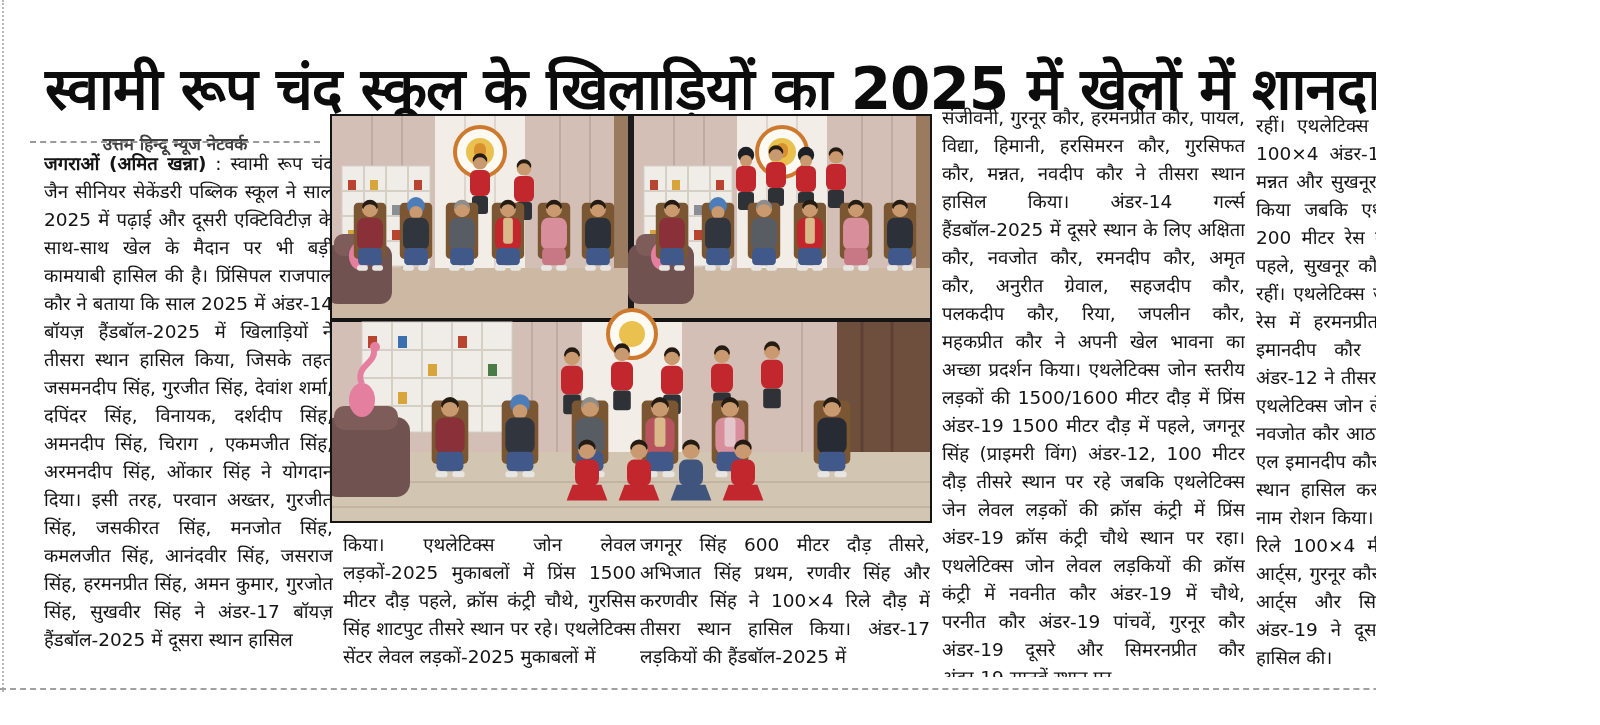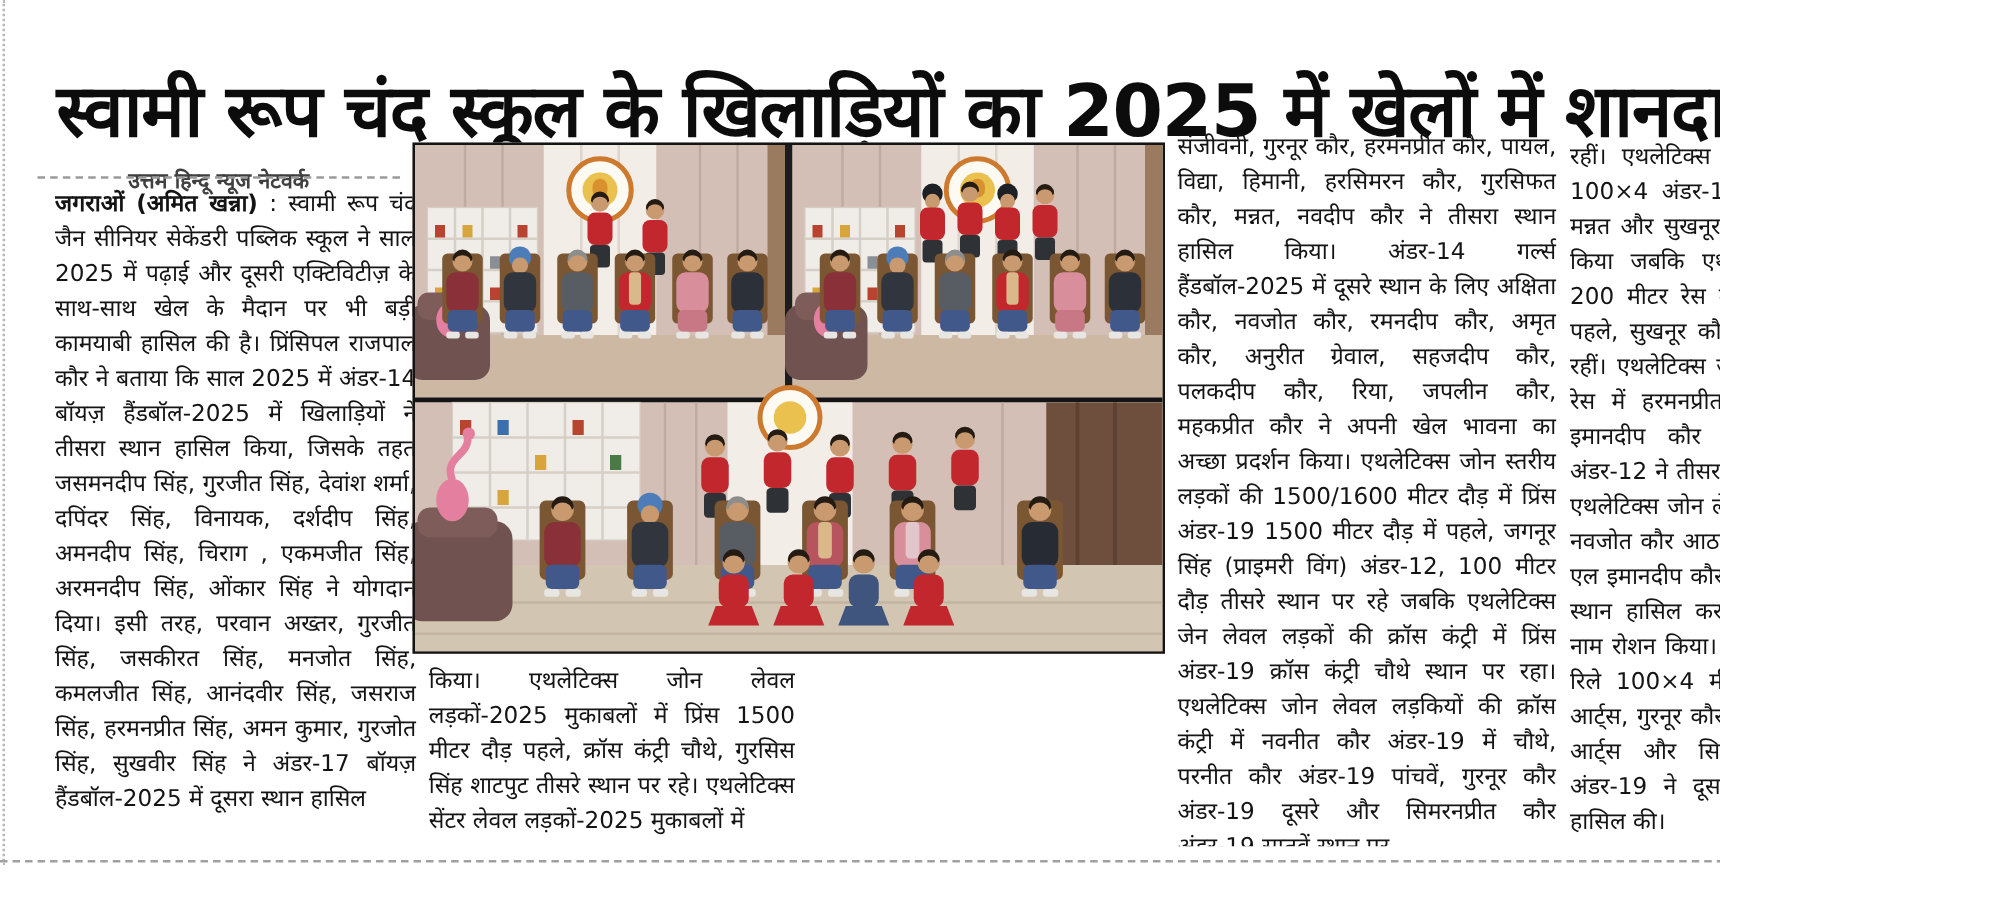--- a/index.html
+++ b/index.html
@@ -372,20 +372,21 @@
               <path d="M-7.3,-11.5 a7.3,7.3 0 0 1 14.6,0 l-1.2,1.6 a6.1,4.8 0 0 0 -12.2,0 z" fill="#241b12"></path>
               <rect x="-10" y="-2" width="20" height="22" rx="6" fill="#c1272d"></rect>
               <path d="M-12,19 h24 l5,13 h-34 z" fill="#c1272d"></path>
             </g>
           </g>
       </g>
     </svg>
   </figure>
 
   <div class="col col2">किया। एथलेटिक्स जोन लेवल लड़कों-2025 मुकाबलों में प्रिंस 1500 मीटर दौड़ पहले, क्रॉस कंट्री चौथे, गुरसिस सिंह शाटपुट तीसरे स्थान पर रहे। एथलेटिक्स सेंटर लेवल लड़कों-2025 मुकाबलों में</div>
+  <div class="col col3">जगनूर सिंह 600 मीटर दौड़ तीसरे, अभिजात सिंह प्रथम, रणवीर सिंह और करणवीर सिंह ने 100×4 रिले दौड़ में तीसरा स्थान हासिल किया। अंडर-17 लड़कियों की हैंडबॉल-2025 में</div>
   <div class="col col4">संजीवनी, गुरनूर कौर, हरमनप्रीत कौर, पायल, विद्या, हिमानी, हरसिमरन कौर, गुरसिफत कौर, मन्नत, नवदीप कौर ने तीसरा स्थान हासिल किया। अंडर-14 गर्ल्स हैंडबॉल-2025 में दूसरे स्थान के लिए अक्षिता कौर, नवजोत कौर, रमनदीप कौर, अमृत कौर, अनुरीत ग्रेवाल, सहजदीप कौर, पलकदीप कौर, रिया, जपलीन कौर, महकप्रीत कौर  ने अपनी खेल भावना का अच्छा प्रदर्शन किया। एथलेटिक्स जोन स्तरीय लड़कों की 1500/1600 मीटर दौड़ में प्रिंस अंडर-19 1500 मीटर दौड़ में पहले, जगनूर सिंह (प्राइमरी विंग) अंडर-12, 100 मीटर दौड़ तीसरे स्थान पर रहे जबकि एथलेटिक्स जेन लेवल लड़कों की क्रॉस कंट्री में प्रिंस अंडर-19 क्रॉस कंट्री चौथे स्थान पर रहा। एथलेटिक्स जोन लेवल लड़कियों की क्रॉस कंट्री में नवनीत कौर अंडर-19 में चौथे, परनीत कौर अंडर-19 पांचवें, गुरनूर कौर अंडर-19 दूसरे और सिमरनप्रीत कौर अंडर-19 सातवें स्थान पर</div>
   <div class="col col5">रहीं। एथलेटिक्स जोन लेवल गर्ल्स रिले रेस 100×4 अंडर-12 में इमानदीप कौर, दृष्टि, मन्नत और सुखनूर कौर ने पहला स्थान हासिल किया जबकि एथलेटिक्स जोन लेवल गर्ल्स 200 मीटर रेस में हरमनप्रीत कौर अंडर-19 पहले, सुखनूर कौर अंडर-12 तीसरे स्थान पर रहीं। एथलेटिक्स जोन लेवल गर्ल्स 400 मीटर रेस में हरमनप्रीत कौर अंडर-19 ने दूसरा, इमानदीप कौर अंडर-12 ने दूसरा, दृष्टि अंडर-12 ने तीसरा स्थान हासिल किया। जबकि एथलेटिक्स जोन लेवल गर्ल्स 600 मीटर रेस में नवजोत कौर आठवां अंडर-14 ने तीसरा स्थान, एल इमानदीप कौर चौथा बी अंडर-12 ने पहला स्थान हासिल कर स्कूल और माता-पिता का नाम रोशन किया। एथलेटिक्स जोन लेवल गर्ल्स रिले 100×4 मीटर रेस में नवनीत कौर-1 आर्ट्स, गुरनूर कौर 10वीं, हरमनप्रीत कौर +1 आर्ट्स और सिमरनप्रीत कौर -2 आर्ट्स अंडर-19 ने दूसरा स्थान हासिल कर जीत हासिल की।</div>
 
   <div class="footer-rule"></div>
 
   <div class="cmyk cmyk-left">
     <span style="color: rgb(0, 174, 239);">C</span><span style="color: rgb(236, 0, 140);">M</span><span style="color: rgb(242, 209, 14);">Y</span><span style="color: rgb(26, 26, 26);">K</span>
   </div>
   <div class="cmyk cmyk-right">
     <span style="color: rgb(0, 174, 239);">C</span><span style="color: rgb(236, 0, 140);">M</span><span style="color: rgb(242, 209, 14);">Y</span><span style="color: rgb(26, 26, 26);">K</span>

